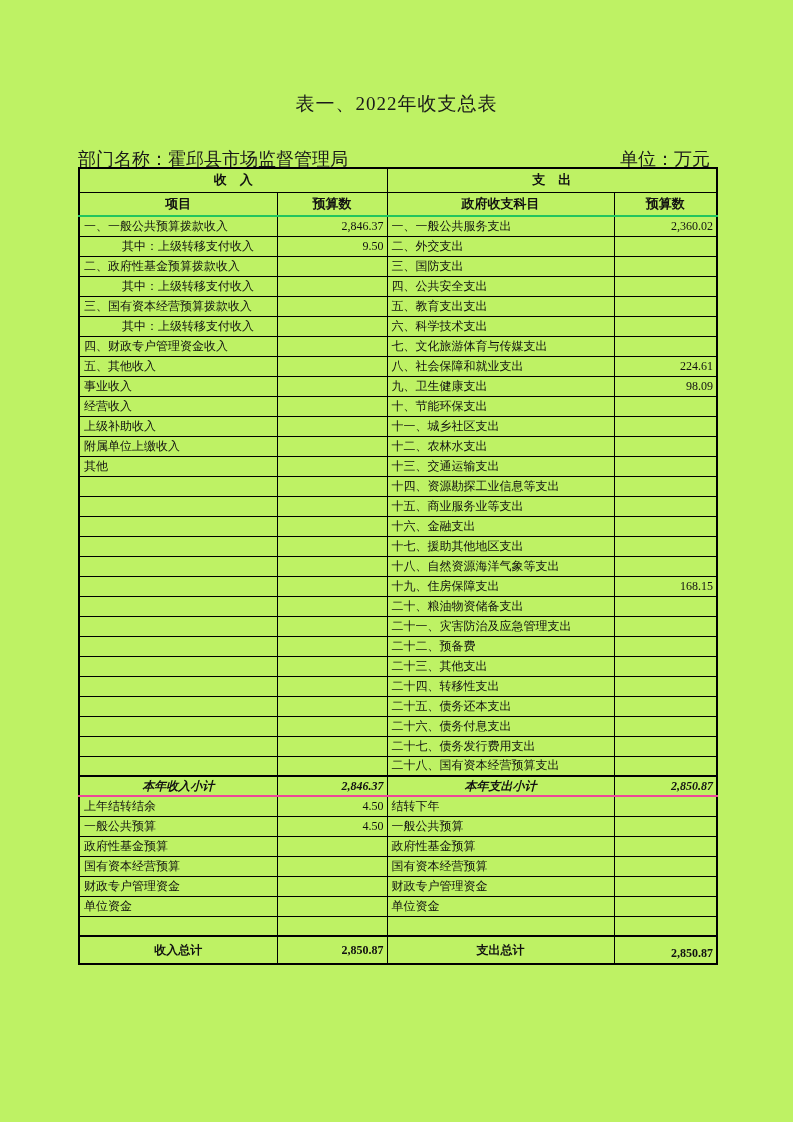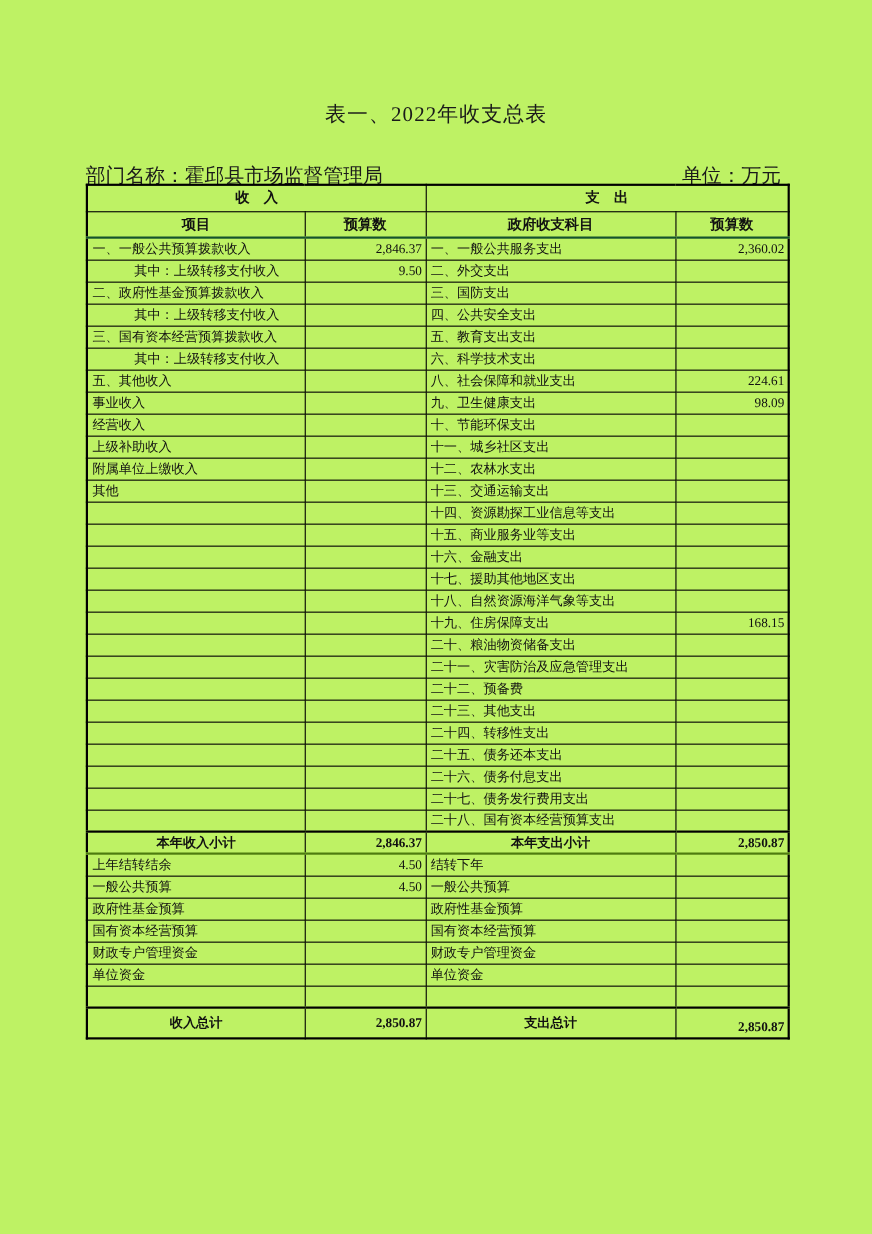--- a/index.html
+++ b/index.html
@@ -51,29 +51,29 @@
     border: 1px solid #000;
     padding: 0;
     overflow: hidden;
     white-space: nowrap;
     vertical-align: middle;
     font-weight: normal;
   }
   thead tr { height: 24px; }
   thead th { font-weight: bold; font-size: 13px; text-align: center; }
   tr.h1 th { border-bottom: 1px solid #000; }
-  tr.h2 th { border-bottom: 2px solid #14532d; }
+  tr.h2 th { border-bottom: 2px solid #22c55e; }
   tbody tr { height: 20px; }
   td.lbl { text-align: left; padding-left: 4px; }
   td.lbl.ind1 { }
   td.lbl.ind2 { padding-left: 42px; }
   td.num { text-align: right; padding-right: 3px; }
   tr.subtotal td, tr.total td { font-weight: bold; }
   tr.subtotal td.lbl, tr.total td.lbl { text-align: center; padding-left: 0; }
-  tr.subtotal td { border-top: 2px solid #000; border-bottom: 2px solid #4d7c0f; }
+  tr.subtotal td { border-top: 2px solid #000; border-bottom: 2px solid #ec4899; font-style: italic; }
   tr.total td { border-top: 2px solid #000; }
   tr.total { height: 28px; }
   tr.total td.pos3 { vertical-align: bottom; padding-bottom: 2px; }
 </style>
 </head>
 <body>
 
 <div class="page">
   <div class="title">表一、2022年收支总表</div>
   <div class="meta">
@@ -130,20 +130,26 @@
           <td class="lbl pos2">五、教育支出支出</td>
           <td class="num pos3"></td>
         </tr>
         <tr>
           <td class="lbl ind2 pos0">其中：上级转移支付收入</td>
           <td class="num pos1"></td>
           <td class="lbl pos2">六、科学技术支出</td>
           <td class="num pos3"></td>
         </tr>
         <tr>
+          <td class="lbl pos0">四、财政专户管理资金收入</td>
+          <td class="num pos1"></td>
+          <td class="lbl pos2">七、文化旅游体育与传媒支出</td>
+          <td class="num pos3"></td>
+        </tr>
+        <tr>
           <td class="lbl pos0">五、其他收入</td>
           <td class="num pos1"></td>
           <td class="lbl pos2">八、社会保障和就业支出</td>
           <td class="num pos3">224.61</td>
         </tr>
         <tr>
           <td class="lbl ind1 pos0">事业收入</td>
           <td class="num pos1"></td>
           <td class="lbl pos2">九、卫生健康支出</td>
           <td class="num pos3">98.09</td>

